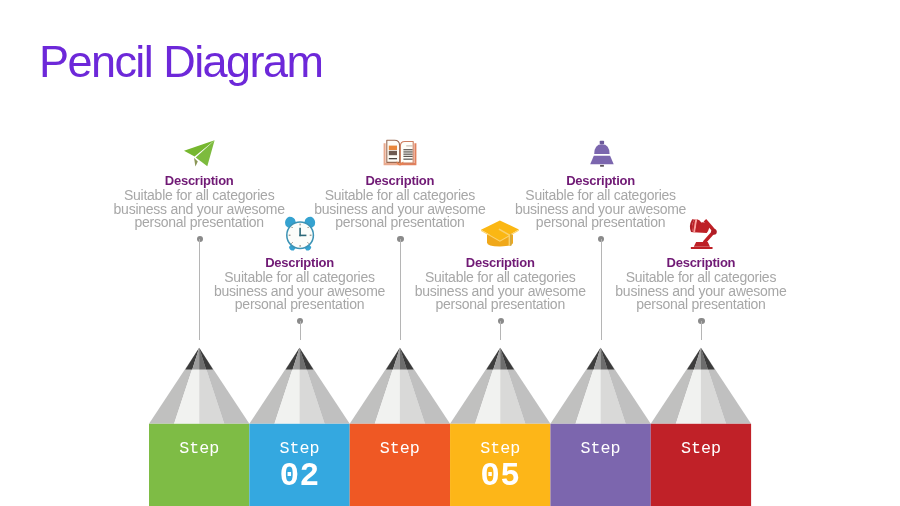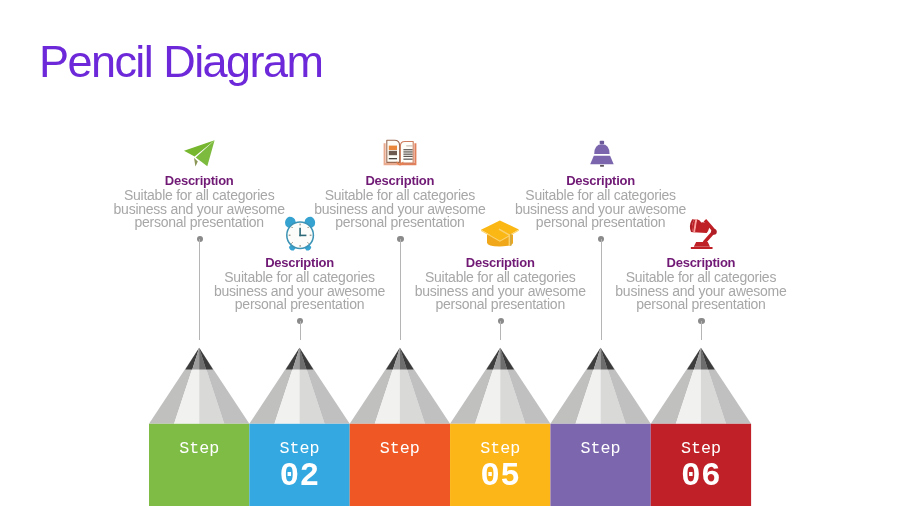--- a/index.html
+++ b/index.html
@@ -105,21 +105,20 @@
       </div>
       <div class="bar" style="left: 450.05px; top: 434.8px; width: 100.35px;">
         <div class="s1">Step</div>
         <div class="s2">05</div>
       </div>
       <div class="bar" style="left: 550.4px; top: 434.8px; width: 100.35px;">
         <div class="s1">Step</div>
       </div>
       <div class="bar" style="left: 650.75px; top: 434.8px; width: 100.35px;">
         <div class="s1">Step</div>
-        <div class="s2">06</div>
       </div>
     </div>
   <div id="callouts">
       <div class="col" style="left: 99.175px; top: 173px; width: 200px;">
         <div class="desc-title">Description</div>
         <div class="desc-body">
           <div>Suitable for all categories</div>
           <div>business and your awesome</div>
           <div>personal presentation</div>
         </div>

